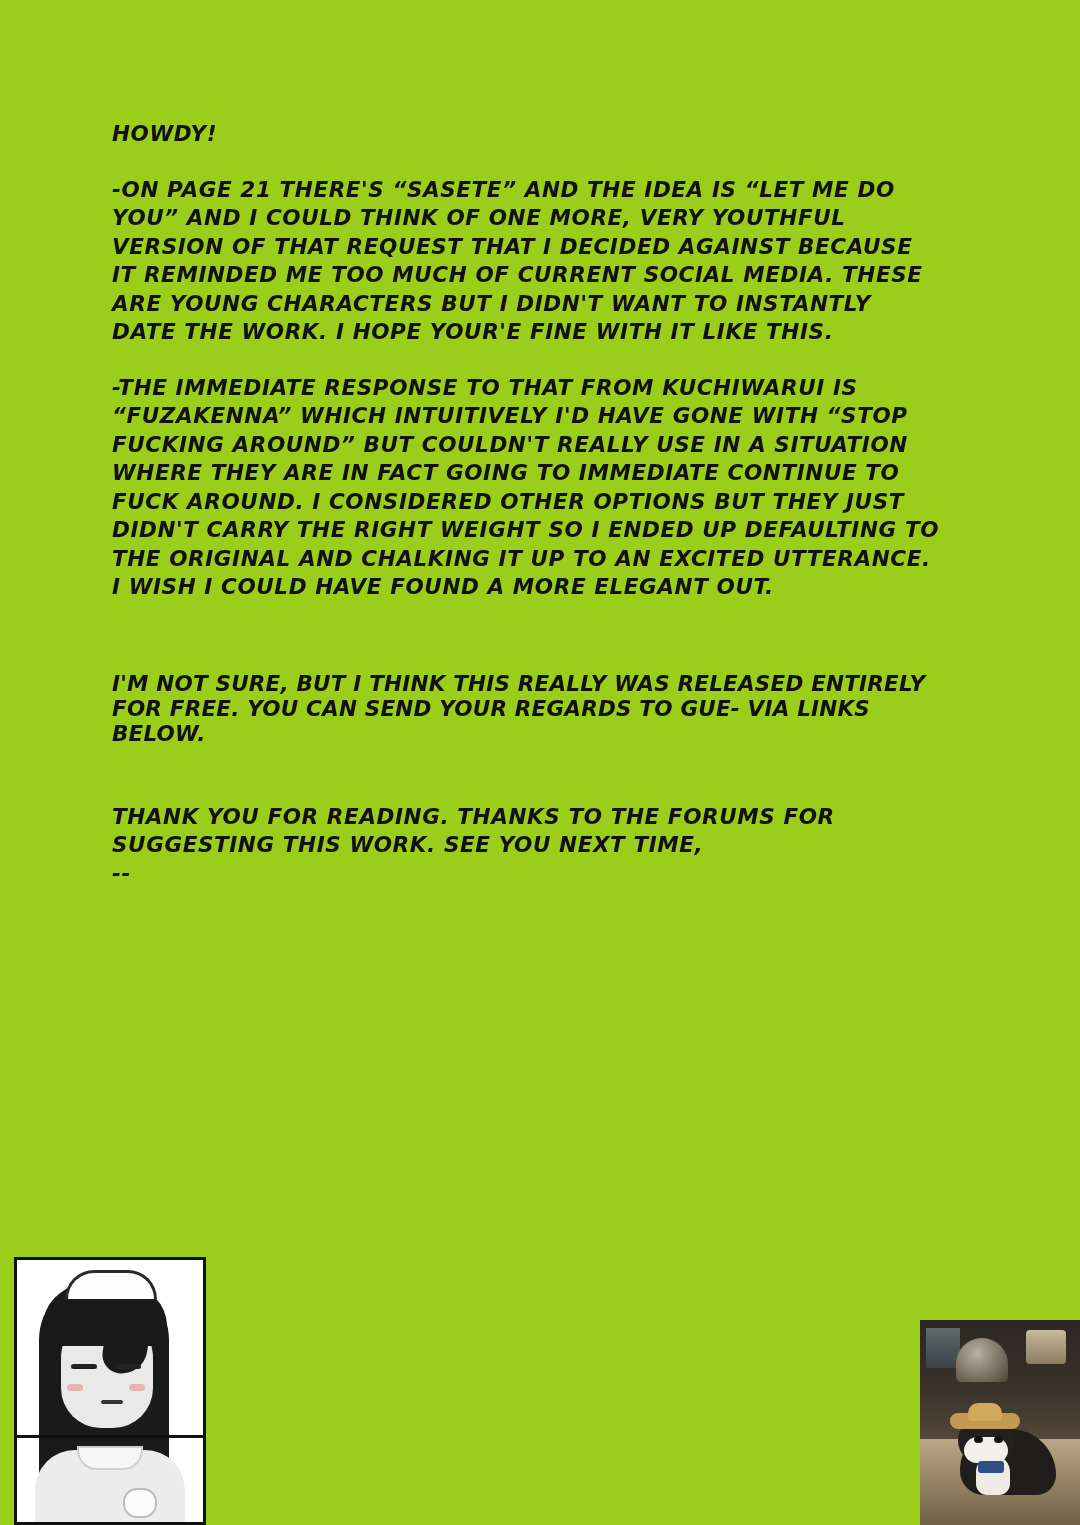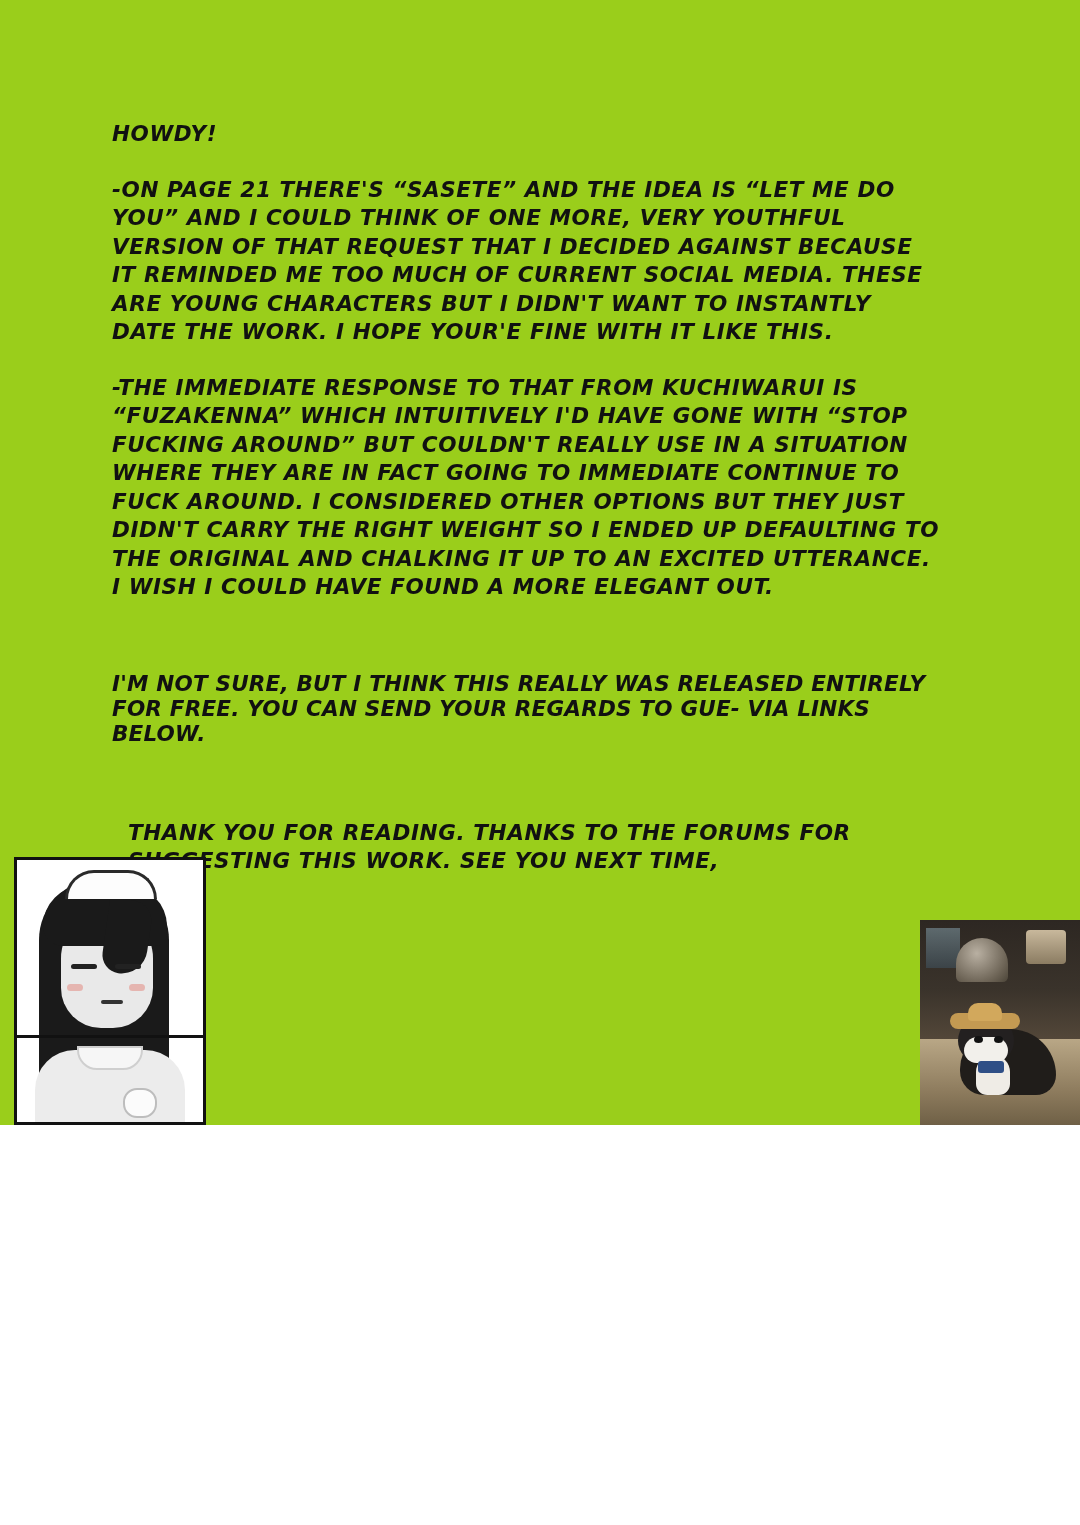--- a/index.html
+++ b/index.html
@@ -9,21 +9,21 @@
   body {
     width: 1080px;
     height: 1525px;
     background: #ffffff;
     font-family: "DejaVu Sans", sans-serif;
     overflow: hidden;
   }
   .page {
     position: relative;
     width: 1080px;
-    height: 1125px;
+    height: 1525px;
     background: #9ace1b;
     overflow: hidden;
   }
   .afterword {
     position: absolute;
     left: 112px;
     top: 120px;
     width: 830px;
     color: #111111;
     font-family: "DejaVu Sans", sans-serif;
@@ -44,21 +44,21 @@
     line-height: 25px;
     letter-spacing: 0.2px;
   }
   .spacer-lg {
     height: 42px;
   }
   .spacer-md {
     height: 30px;
   }
   .signoff {
-    margin: 16px;
+    margin: 0;
     white-space: pre-wrap;
   }
 
   
   .manga-panel {
     position: absolute;
     left: 14px;
     bottom: 0;
     width: 192px;
     height: 268px;

